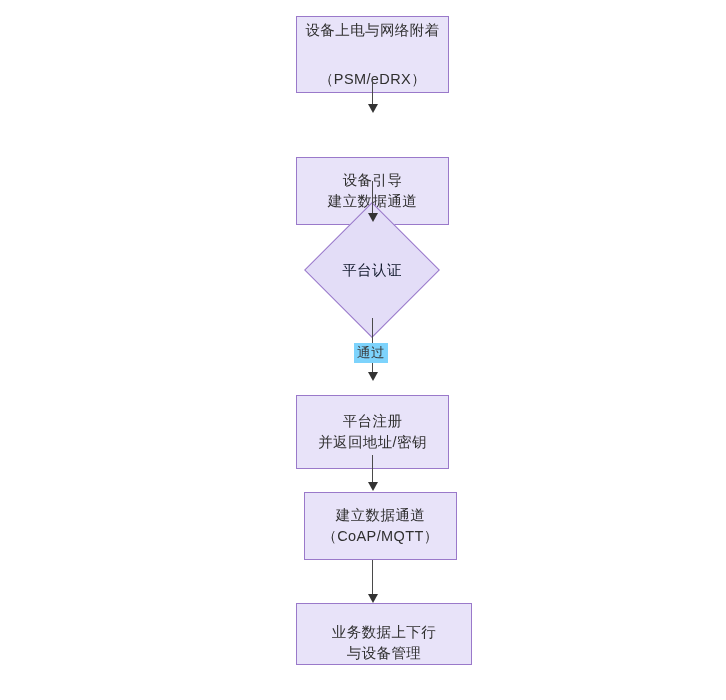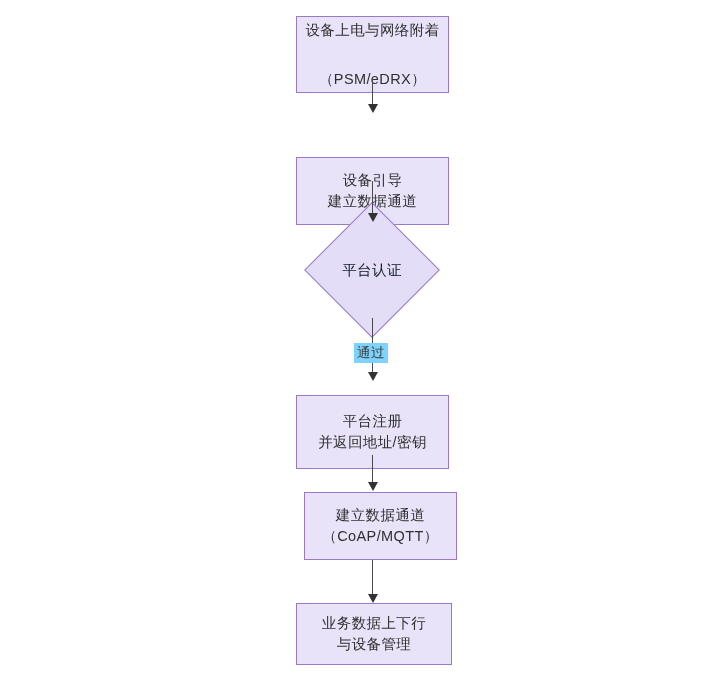--- a/index.html
+++ b/index.html
@@ -128,18 +128,18 @@
   <div class="node" style="left:296px; top:395px; width:153px; height:74px;">
     <span>平台注册</span>
     <span class="line2">并返回地址/密钥</span>
   </div>
 
   <div class="node" style="left:304px; top:492px; width:153px; height:68px;">
     <span>建立数据通道</span>
     <span class="line2">（CoAP/MQTT）</span>
   </div>
 
-  <div class="node" style="left:296px; top:603px; width:156px; height:62px;">
+  <div class="node" style="left:296px; top:603px; width:176px; height:62px;justify-content:flex-end;">
     <span>业务数据上下行</span>
     <span class="line2">与设备管理</span>
   </div>
 
 </div>
 
 </body></html>

